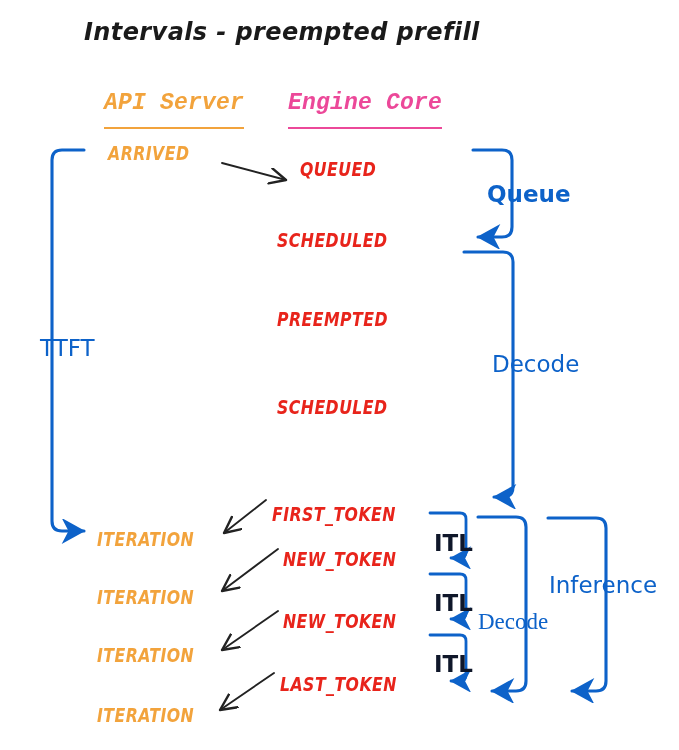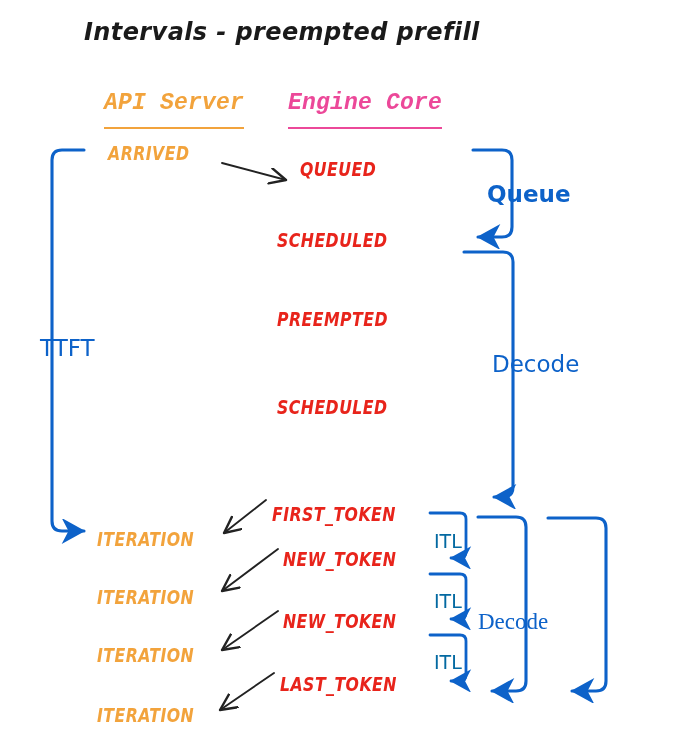--- a/index.html
+++ b/index.html
@@ -70,22 +70,23 @@
   .interval {
     font-family: "DejaVu Sans", sans-serif;
     font-style: normal;
     font-weight: normal;
     font-size: 23px;
     color: #0D62C9;
     letter-spacing: 0px;
   }
   .interval-sm {
     font-family: "DejaVu Sans", sans-serif;
-    font-size: 19px;
-    color: #0369a1;
+    font-size: 23px;
+    color: #0f172a;
+    font-weight: bold;
   }
 </style>
 </head>
 <body>
 
 <div id="canvas">
 
   <svg id="svg-layer" viewBox="0 0 679 750" xmlns="http://www.w3.org/2000/svg">
 
     <defs>
@@ -162,18 +163,19 @@
   <div class="lbl state state-red" style="left:277px; top:398px;">SCHEDULED</div>
   <div class="lbl state state-red" style="left:272px; top:505px;">FIRST_TOKEN</div>
   <div class="lbl state state-red" style="left:283px; top:550px;">NEW_TOKEN</div>
   <div class="lbl state state-red" style="left:283px; top:612px;">NEW_TOKEN</div>
   <div class="lbl state state-red" style="left:280px; top:675px;">LAST_TOKEN</div>
 
   <div class="lbl interval" style="left:40px; top:337px;">TTFT</div>
   <div class="lbl interval" style="left:487px; top:183px;font-weight:bold;">Queue</div>
   <div class="lbl interval" style="left:492px; top:353px;">Decode</div>
   <div class="lbl interval" style="left:478px; top:610px;font-family:Liberation Serif, serif;">Decode</div>
+  <div class="lbl interval" style="left:549px; top:574px;">Inference</div>
 
   <div class="lbl interval-sm" style="left:434px; top:532px;">ITL</div>
   <div class="lbl interval-sm" style="left:434px; top:592px;">ITL</div>
   <div class="lbl interval-sm" style="left:434px; top:653px;">ITL</div>
 
 </div>
 
 </body></html>

